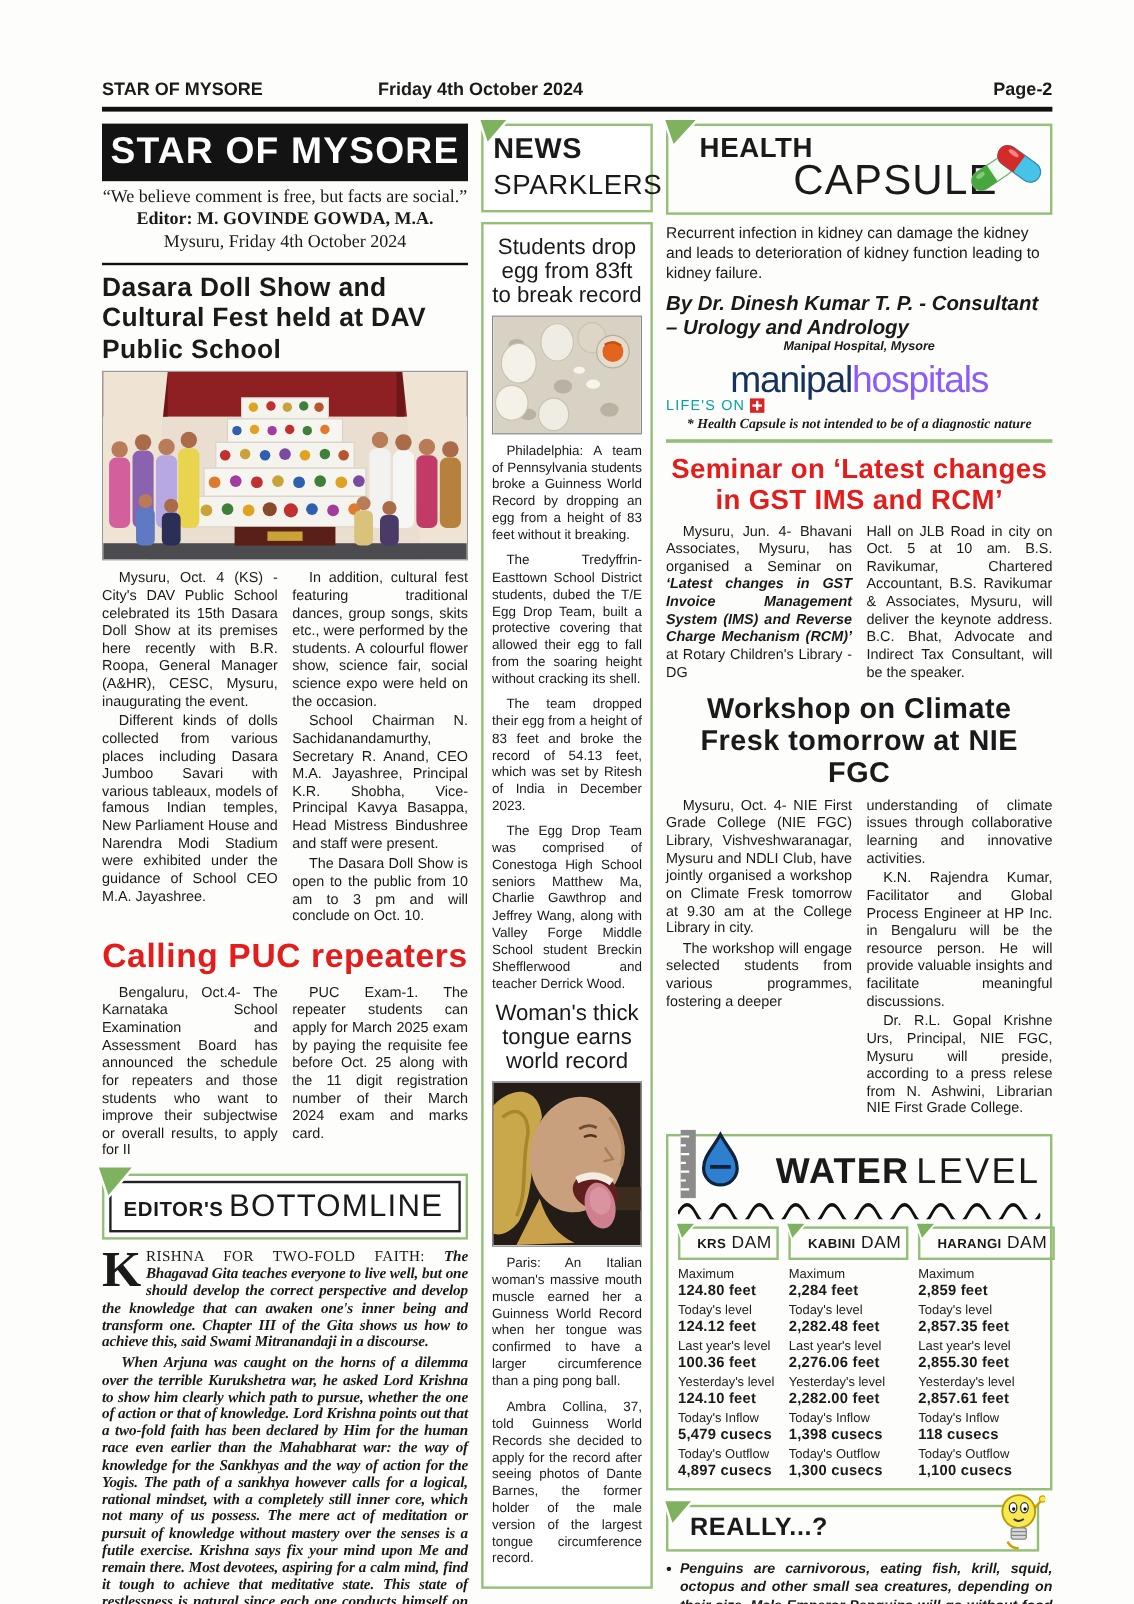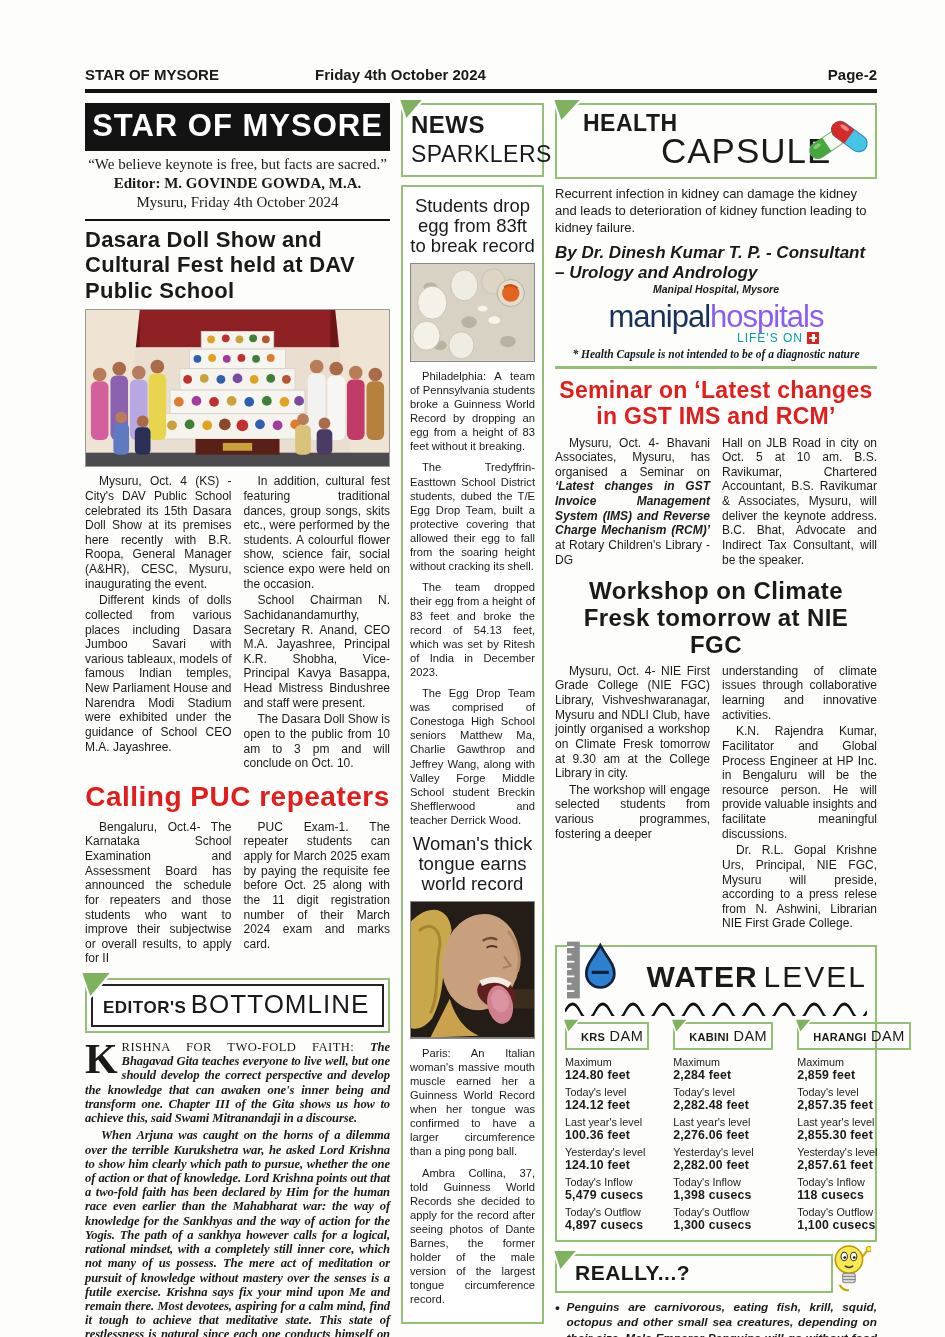--- a/index.html
+++ b/index.html
@@ -59,46 +59,46 @@
   .health-box { border: 2px solid #93bf77; position: relative; padding: 5px 0 6px; }
   .health-kicker { font-weight: bold; font-size: 23px; letter-spacing: 0.5px; margin-left: 26px; }
   .health-title { font-size: 35px; letter-spacing: 1px; margin: -6px 0 0 104px; }
   .caps-icon { position: absolute; right: 5px; top: 10px; }
   .health-intro { font-size: 13px; line-height: 1.3; margin-top: 7px; }
   .health-byline { font-size: 17px; font-weight: bold; font-style: italic; text-align: left; margin-top: 6px; }
   .health-byline2 { font-size: 10.5px; font-weight: bold; font-style: italic; text-align: center; }
   .mlogo { text-align: center; margin-top: 4px; }
   .mlogo .m1 { color: #16325c; font-size: 31px; letter-spacing: -1px; }
   .mlogo .m2 { color: #8b5cf6; font-size: 31px; letter-spacing: -1px; }
-  .mlogo-tag { text-align: right; color: #00a2a5; font-size: 12px; letter-spacing: 1px; margin: -4px 58px 0 0; }
+  .mlogo-tag { color: #00a2a5; font-size: 12px; letter-spacing: 1px; margin: -4px 58px 0 0; }
   .plus-badge { display: inline-block; width: 12px; height: 12px; background: #d22; position: relative; vertical-align: -2px; margin-left: 4px; }
   .plus-badge::before { content:""; position:absolute; left:5px; top:2px; width:2.5px; height:8px; background:#fff; }
   .plus-badge::after { content:""; position:absolute; left:2px; top:5px; width:8px; height:2.5px; background:#fff; }
   .health-disc { font-family: "Liberation Serif", serif; font-weight: bold; font-style: italic; font-size: 11.5px; text-align: center; margin-top: 3px; }
   .sem-head { color: #e31c1c; font-size: 23px; font-weight: bold; text-align: center; line-height: 1.15; margin: 8px 0 6px; letter-spacing: 0.3px; }
   .work-head { font-size: 24px; font-weight: bold; text-align: center; line-height: 1.12; margin: 9px 0 5px; letter-spacing: 0.4px; }
   .em-bi { font-weight: bold; font-style: italic; }
   
   .water-box { border: 2px solid #93bf77; position: relative; margin-top: 12px; padding: 6px 8px 8px; }
   .water-head { display: flex; align-items: center; padding-left: 2px; height: 48px; }
   .w-ruler { margin-top: -14px; }
   .w-drop { margin: -20px 6px 0 2px; }
   .w-bold { font-weight: bold; font-size: 30px; letter-spacing: 1px; margin-left: 22px; }
   .w-light { font-size: 30px; letter-spacing: 2px; margin-left: 6px; }
   .wave { display: block; width: 100%; height: 15px; margin: 0 0 6px; }
-  .dams { display: flex; gap: 24px; }
+  .dams { display: flex; gap: 8px; }
   .dam { flex: 1; }
   .dam-head { border: 2px solid #93bf77; position: relative; padding: 3px 4px 3px 14px; margin-bottom: 6px; white-space: nowrap; }
   .dam-bold { font-weight: bold; font-size: 11px; letter-spacing: 0.3px; }
   .dam-light { font-size: 14.5px; letter-spacing: 0.5px; }
   .dam-label { font-size: 10.8px; color: #222; margin-top: 4px; }
   .dam-value { font-size: 12.3px; font-weight: bold; letter-spacing: 0.2px; }
   
   .really-row { position: relative; margin-top: 12px; }
-  .really-box { border: 2px solid #93bf77; width: 278px; padding: 5px 10px 6px 18px; position: relative; }
+  .really-box { border: 2px solid #93bf77; width: 311px; padding: 5px 10px 6px 18px; position: relative; }
   .really-title { font-weight: bold; font-size: 21px; letter-spacing: 0.5px; }
   .bulb { position: absolute; right: 6px; top: -12px; }
   .really-fact { display: flex; gap: 7px; font-style: italic; font-weight: bold; font-size: 11.8px; line-height: 1.3; text-align: justify; margin-top: 7px; }
   .bullet { font-size: 13px; }
 </style>
 </head>
 <body>
 
 <div class="page">
 <div class="inner">
@@ -107,21 +107,21 @@
     <span>STAR OF MYSORE</span>
     <span class="c">Friday 4th October 2024</span>
     <span>Page-2</span>
   </div>
   <div class="rule-black"></div>
 
   <div class="cols">
 
     <div class="col-left">
       <div class="mast-banner">STAR OF MYSORE</div>
-      <div class="mast-quote">“We believe keynote is free, but facts are sacred.”</div>
+      <div class="mast-quote">“We believe comment is free, but facts are social.”</div>
       <div class="mast-editor">Editor: M. GOVINDE GOWDA, M.A.</div>
       <div class="mast-date">Mysuru, Friday 4th October 2024</div>
       <div class="thin-rule"></div>
 
       <h1 class="dasara-head">Dasara Doll Show and Cultural Fest held at DAV Public School</h1>
 
       <svg class="photo" viewBox="0 0 310 160" preserveAspectRatio="none">
         <rect width="310" height="160" fill="#e9ded0"></rect>
         <rect width="310" height="38" fill="#8e1f22"></rect>
         <rect x="18" y="0" width="7" height="38" fill="#6e1517"></rect>
@@ -342,21 +342,21 @@
       </div>
       <div class="mlogo-tag">
         <span>LIFE'S ON</span><span class="plus-badge"></span>
       </div>
       <div class="health-disc">* Health Capsule is not intended to be of a diagnostic nature</div>
       <div class="green-rule" style="margin-top:6px;"></div>
 
       <h2 class="sem-head">Seminar on ‘Latest changes in GST IMS and RCM’</h2>
       <div class="two-col" style="margin-top:0;">
         <div class="tc">
-          <p class="body-p"><span>Mysuru, Oct. 4- Bhavani Associates, Mysuru, has organised a Seminar on </span><span class="em-bi">‘Latest changes in GST Invoice Management System (IMS) and Reverse Charge Mechanism (RCM)’</span><span> at Rotary Children's Library - DG</span></p>
+          <p class="body-p"><span>Mysuru, Jun. 4- Bhavani Associates, Mysuru, has organised a Seminar on </span><span class="em-bi">‘Latest changes in GST Invoice Management System (IMS) and Reverse Charge Mechanism (RCM)’</span><span> at Rotary Children's Library - DG</span></p>
         </div>
         <div class="tc">
           <p class="body-p" style="text-indent:0;">Hall on JLB Road in city on Oct. 5 at 10 am. B.S. Ravikumar, Chartered Accountant, B.S. Ravikumar &amp; Associates, Mysuru, will deliver the keynote address. B.C. Bhat, Advocate and Indirect Tax Consultant, will be the speaker.</p>
         </div>
       </div>
 
       <h2 class="work-head">Workshop on Climate Fresk tomorrow at NIE FGC</h2>
       <div class="two-col" style="margin-top:0;">
         <div class="tc">
           <p class="body-p">Mysuru, Oct. 4- NIE First Grade College (NIE FGC) Library, Vishveshwaranagar, Mysuru and NDLI Club, have jointly organised a workshop on Climate Fresk tomorrow at 9.30 am at the College Library in city.</p>

